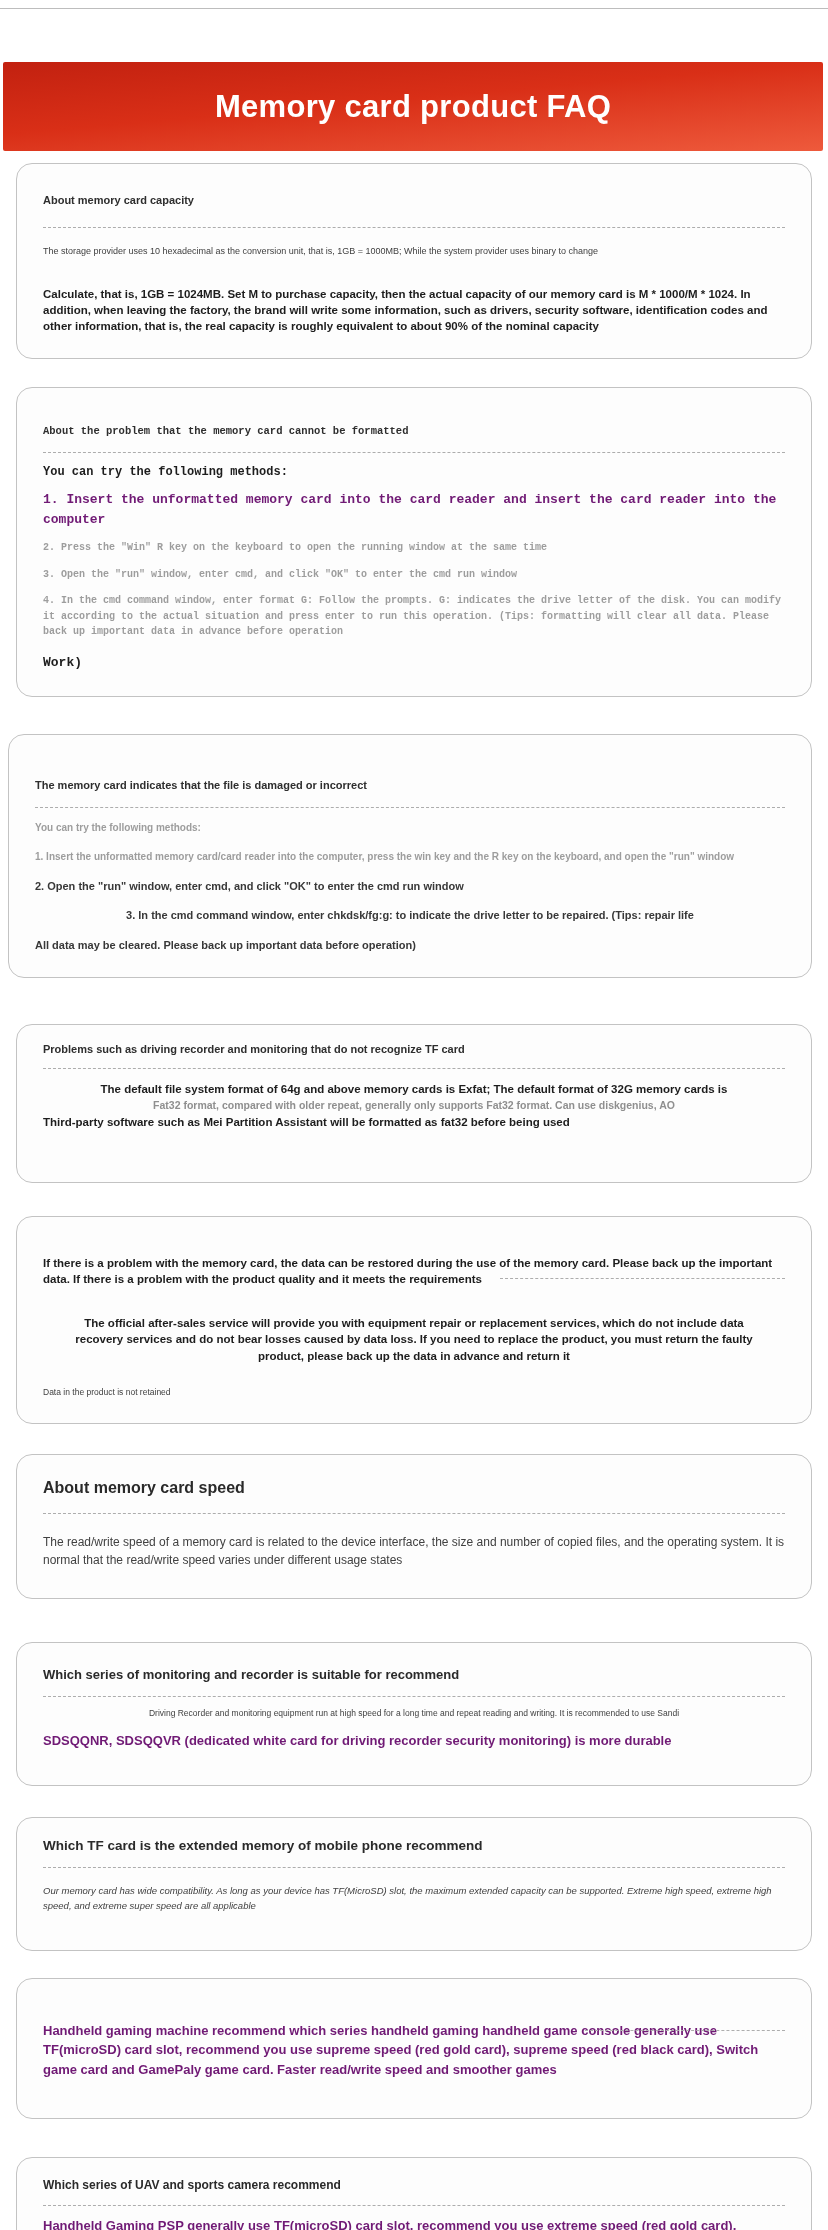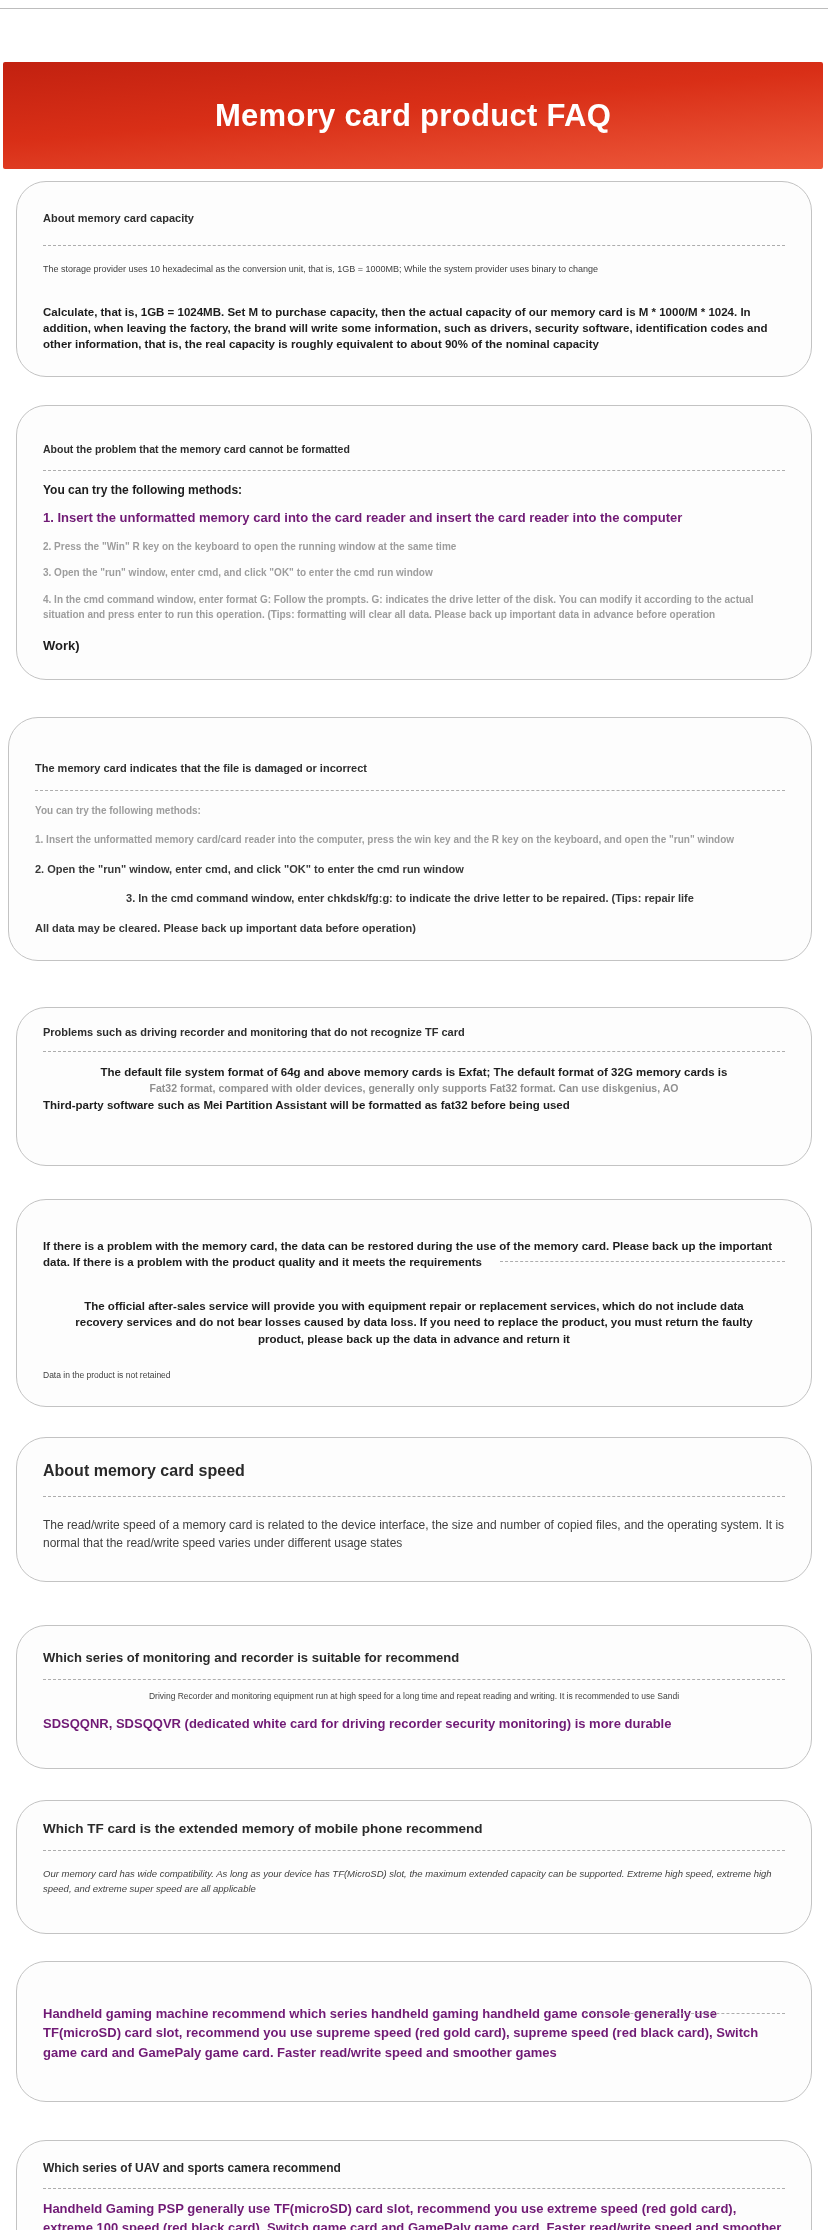--- a/index.html
+++ b/index.html
@@ -4,28 +4,28 @@
 <style>
   html,body{margin:0;padding:0;background:#ffffff;}
   body{
     width:828px;height:2230px;overflow:hidden;position:relative;
     font-family:"Liberation Sans","DejaVu Sans",sans-serif;
     -webkit-font-smoothing:antialiased;
   }
   .topline{height:1px;background:#bdbdbd;margin-top:8px;}
 
   .banner{
-    margin:53px 5px 0 3px;height:107px;
+    margin:53px 5px 0 3px;height:89px;
     background:linear-gradient(175deg,#c22110 0%,#d92f17 45%,#ee5a3c 100%);
     display:flex;align-items:center;justify-content:center;border-radius:2px;
   }
   .banner h1{color:#ffffff;font-size:31px;font-weight:700;margin:0;letter-spacing:.3px;}
 
   .card{
-    background:#fdfdfd;border:1px solid #c3c3c3;border-radius:30px;
+    background:#fdfdfd;border:1px solid #c3c3c3;border-radius:16px;
     margin:0 16px;padding:24px 26px;box-sizing:border-box;position:relative;
   }
   .card p{margin:0;}
 
   .divider{border-top:1px dashed #adadad;height:0;}
 
   .title   {font-size:11px;font-weight:700;color:#2e2e2e;}
   .title-md{font-size:13px;font-weight:700;color:#2a2a2a;}
   .title-lg{font-size:16px;font-weight:700;color:#2a2a2a;}
   .note    {font-size:9px;color:#414141;line-height:1.55;font-weight:500;}
@@ -46,21 +46,21 @@
   }
 
   
   .c1{margin-top:12px;min-height:192px;padding-top:30px;}
   .c1 .divider{margin:21px 0 17px;}
   .c1 .bold{margin-top:27px;}
 
   .c2{margin-top:28px;min-height:272px;padding-top:26px;}
   .c2 .title{font-size:10.5px;}
   .c2 .divider{margin:15px 0 11px;}
-  .c2 p{margin-top:11px;}
+  .c2 p{margin-top:11px;font-family:Liberation Mono, monospace;}
   .c2 .bold{font-size:12px;}
   .c2 .bold-lg{margin-top:9px;}
   .c2 .w{margin-top:14px;font-size:13px;}
 
   .c3{margin-top:37px;min-height:243px;padding-top:34px;margin-left:8px;}
   .c3 .divider{margin:16px 0 12px;}
   .c3 p{margin-top:10px;}
   .c3 .muted2{margin-top:14px;}
   .c3 .text{margin-top:13px;}
 
@@ -125,21 +125,21 @@
       <p class="muted">You can try the following methods:</p>
       <p class="muted muted2">1. Insert the unformatted memory card/card reader into the computer, press the win key and the R key on the keyboard, and open the "run" window</p>
       <p class="text">2. Open the "run" window, enter cmd, and click "OK" to enter the cmd run window</p>
       <p class="text center">3. In the cmd command window, enter chkdsk/fg:g: to indicate the drive letter to be repaired. (Tips: repair life</p>
       <p class="text">All data may be cleared. Please back up important data before operation)</p>
     </section>
     <section class="card c4">
       <p class="title">Problems such as driving recorder and monitoring that do not recognize TF card</p>
       <div class="divider"></div>
       <p class="bold center">The default file system format of 64g and above memory cards is Exfat; The default format of 32G memory cards is</p>
-      <p class="muted center">Fat32 format, compared with older devices, generally only supports Fat32 format. Can use diskgenius, AO</p>
+      <p class="muted center">Fat32 format, compared with older repeat, generally only supports Fat32 format. Can use diskgenius, AO</p>
       <p class="bold">Third-party software such as Mei Partition Assistant will be formatted as fat32 before being used</p>
     </section>
     <section class="card c5">
       <p class="bold tail tail-wide">If there is a problem with the memory card, the data can be restored during the use of the memory card. Please back up the important data. If there is a problem with the product quality and it meets the requirements</p>
       <p class="bold center">The official after-sales service will provide you with equipment repair or replacement services, which do not include data recovery services and do not bear losses caused by data loss. If you need to replace the product, you must return the faulty product, please back up the data in advance and return it</p>
       <p class="note">Data in the product is not retained</p>
     </section>
     <section class="card c6">
       <p class="title-lg">About memory card speed</p>
       <div class="divider"></div>

